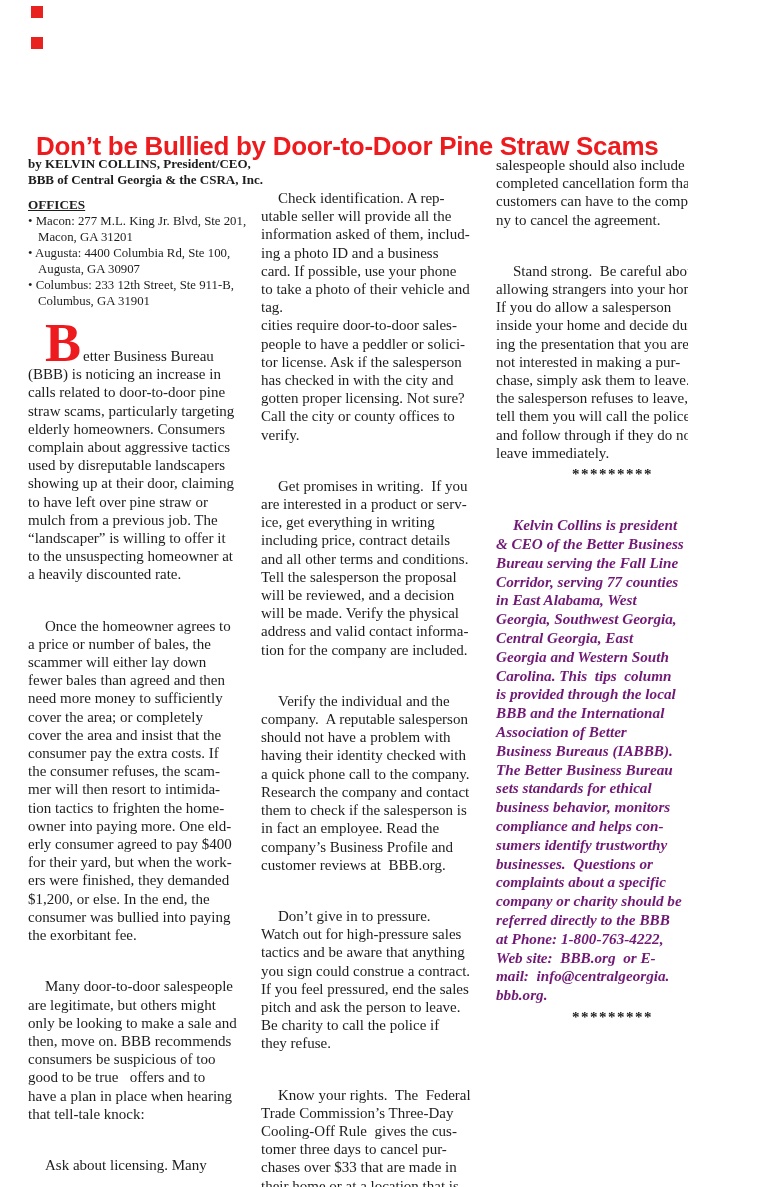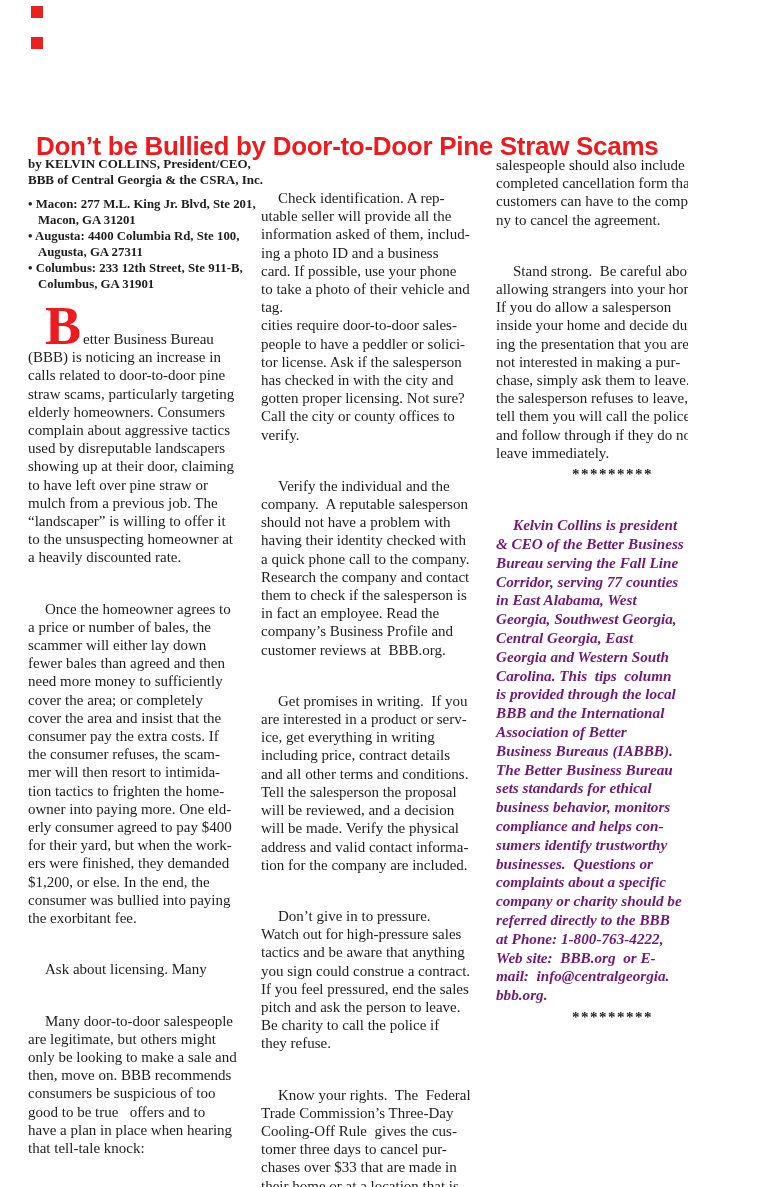--- a/index.html
+++ b/index.html
@@ -24,21 +24,21 @@
   .col3 { width:233px; }
 
   .byline {
     font-weight:bold; font-size:13px; line-height:16px; white-space:pre; margin:0;
   }
   .offices { margin-top:8px; }
   .offices-heading {
     font-weight:bold; font-size:13.2px; line-height:17px; text-decoration:underline; margin:0;
   }
   .office {
-    font-weight:bold; font-size:12.8px; line-height:16px; white-space:pre;
+    font-weight:normal; font-size:12.8px; line-height:16px; white-space:pre;
     padding-left:10px; text-indent:-10px; margin:0;
   }
 
   .body-start { margin-top:34px; }
   .para { margin:0; font-size:15px; line-height:18.2px; white-space:pre; }
   .para.indent { text-indent:17px;margin-top:33px; }
   .dropcap {
     font-family:"Liberation Serif", serif; font-weight:bold; font-size:54px;
     line-height:0; color:#ed1b1e; padding-right:2px;
   }
@@ -60,25 +60,26 @@
   <div class="mark m3"></div>
 
   <h1 class="headline">Don’t be Bullied by Door-to-Door Pine Straw Scams</h1>
 
   <div class="columns">
 
     <div class="col">
       <p class="byline">by KELVIN COLLINS, President/CEO,
 BBB of Central Georgia &amp; the CSRA, Inc.</p>
       <div class="offices">
+        <p class="offices-heading">OFFICES</p>
         <div>
             <p class="office">• Macon: 277 M.L. King Jr. Blvd, Ste 201,
 Macon, GA 31201</p>
             <p class="office">• Augusta: 4400 Columbia Rd, Ste 100,
-Augusta, GA 27311</p>
+Augusta, GA 30907</p>
             <p class="office">• Columbus: 233 12th Street, Ste 911-B,
 Columbus, GA 31901</p>
           </div>
       </div>
       <div class="body-start">
           <p class="para indent"><span class="dropcap">B</span>etter Business Bureau
 (BBB) is noticing an increase in
 calls related to door-to-door pine
 straw scams, particularly targeting
 elderly homeowners. Consumers
@@ -101,67 +102,67 @@
 the consumer refuses, the scam-
 mer will then resort to intimida-
 tion tactics to frighten the home-
 owner into paying more. One eld-
 erly consumer agreed to pay $400
 for their yard, but when the work-
 ers were finished, they demanded
 $1,200, or else. In the end, the
 consumer was bullied into paying
 the exorbitant fee.</p>
-          <p class="para indent">Ask about licensing. Many</p>
           <p class="para indent">Many door-to-door salespeople
 are legitimate, but others might
 only be looking to make a sale and
 then, move on. BBB recommends
 consumers be suspicious of too
 good to be true   offers and to
 have a plan in place when hearing
 that tell-tale knock:</p>
+          <p class="para indent">Ask about licensing. Many</p>
         </div>
     </div>
 
     <div class="col col2">
         <p class="para indent">Check identification. A rep-
 utable seller will provide all the
 information asked of them, includ-
 ing a photo ID and a business
 card. If possible, use your phone
 to take a photo of their vehicle and
 tag.</p>
         <p class="para">cities require door-to-door sales-
 people to have a peddler or solici-
 tor license. Ask if the salesperson
 has checked in with the city and
 gotten proper licensing. Not sure?
 Call the city or county offices to
 verify.</p>
+        <p class="para indent">Get promises in writing.  If you
+are interested in a product or serv-
+ice, get everything in writing
+including price, contract details
+and all other terms and conditions.
+Tell the salesperson the proposal
+will be reviewed, and a decision
+will be made. Verify the physical
+address and valid contact informa-
+tion for the company are included.</p>
         <p class="para indent">Verify the individual and the
 company.  A reputable salesperson
 should not have a problem with
 having their identity checked with
 a quick phone call to the company.
 Research the company and contact
 them to check if the salesperson is
 in fact an employee. Read the
 company’s Business Profile and
 customer reviews at  BBB.org.</p>
-        <p class="para indent">Get promises in writing.  If you
-are interested in a product or serv-
-ice, get everything in writing
-including price, contract details
-and all other terms and conditions.
-Tell the salesperson the proposal
-will be reviewed, and a decision
-will be made. Verify the physical
-address and valid contact informa-
-tion for the company are included.</p>
         <p class="para indent">Don’t give in to pressure.
 Watch out for high-pressure sales
 tactics and be aware that anything
 you sign could construe a contract.
 If you feel pressured, end the sales
 pitch and ask the person to leave.
 Be charity to call the police if
 they refuse.</p>
         <p class="para indent">Know your rights.  The  Federal
 Trade Commission’s Three-Day

